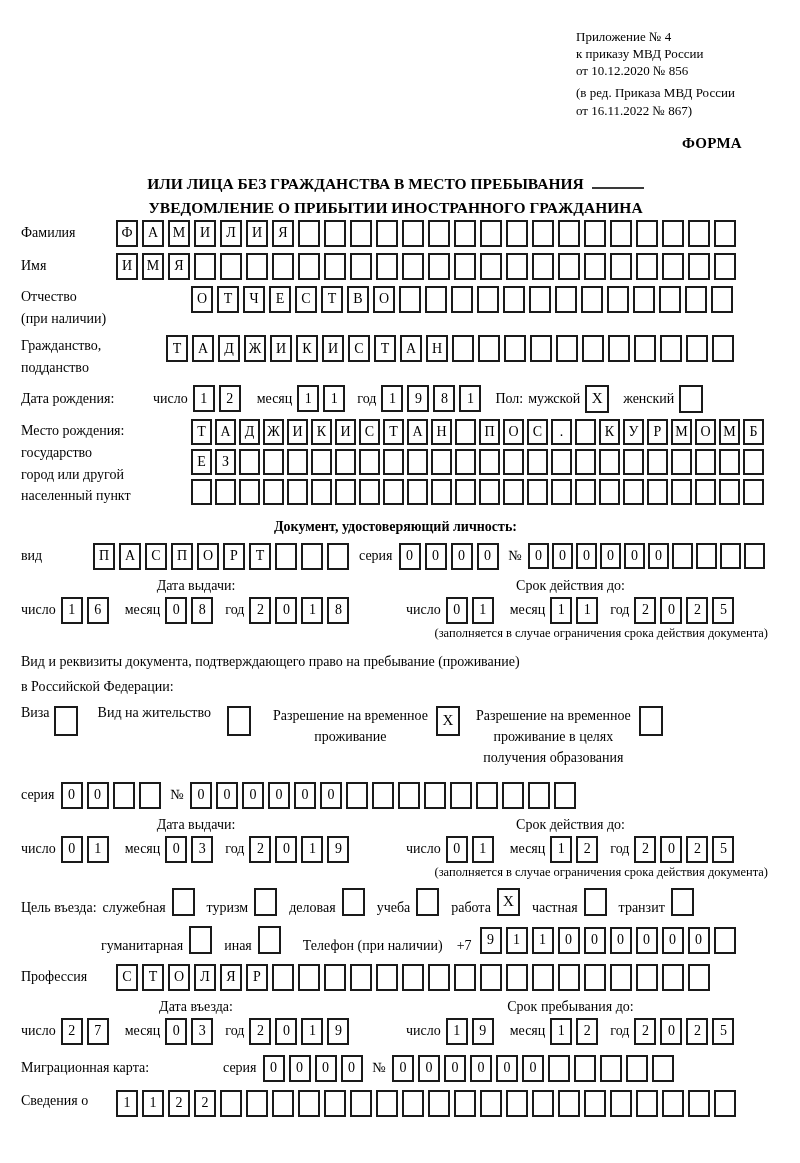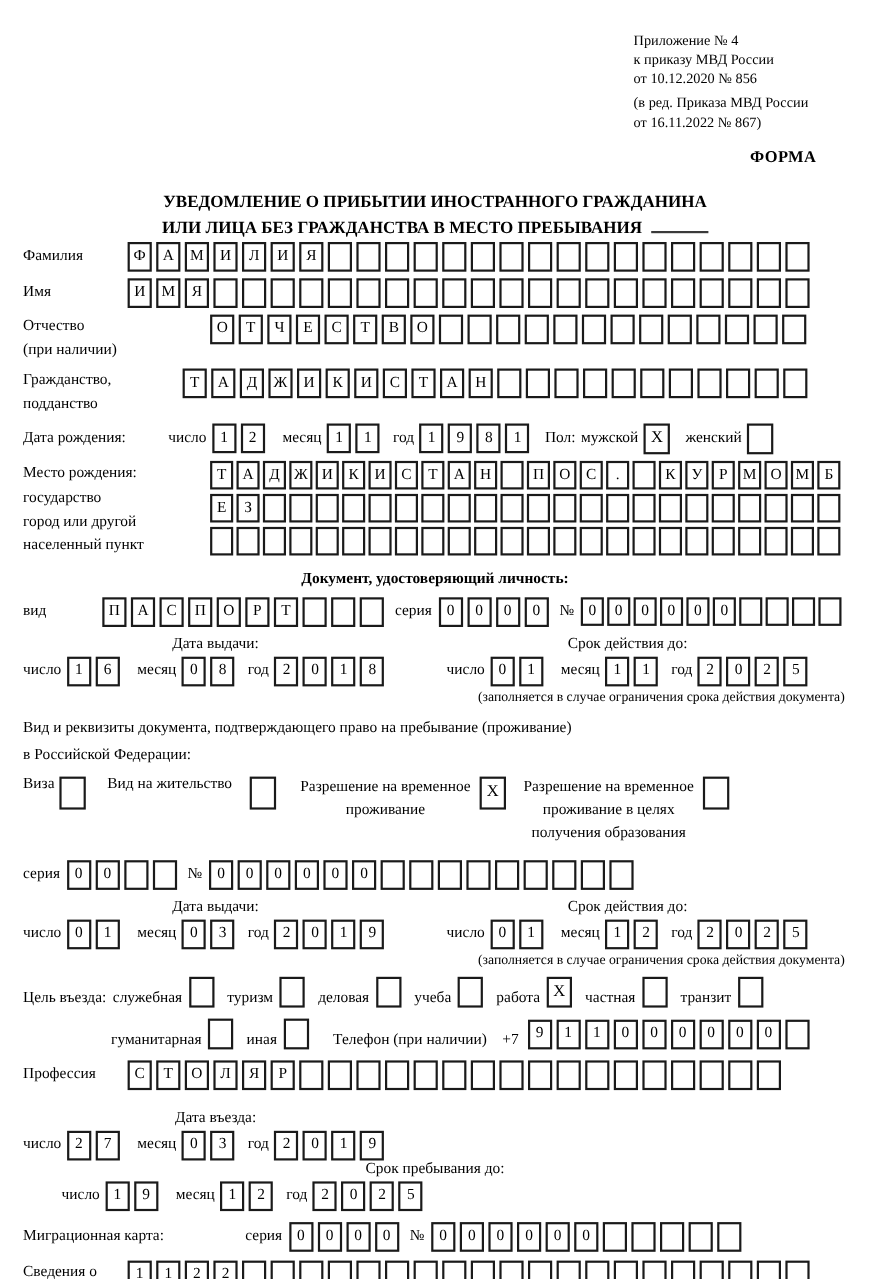--- a/index.html
+++ b/index.html
@@ -93,22 +93,22 @@
     <div>к приказу МВД России</div>
     <div>от 10.12.2020 № 856</div>
     <div class="annex-note">
       <div>(в ред. Приказа МВД России</div>
       <div>от 16.11.2022 № 867)</div>
     </div>
   </div>
   <div class="forma">ФОРМА</div>
 
   <div class="title">
+    <div><span>ИЛИ ЛИЦА БЕЗ ГРАЖДАНСТВА В МЕСТО ПРЕБЫВАНИЯ</span><span class="title-underline"></span></div>
     <div>УВЕДОМЛЕНИЕ О ПРИБЫТИИ ИНОСТРАННОГО ГРАЖДАНИНА</div>
-    <div><span>ИЛИ ЛИЦА БЕЗ ГРАЖДАНСТВА В МЕСТО ПРЕБЫВАНИЯ</span><span class="title-underline"></span></div>
   </div>
 
 
   <div class="row">
     <span class="lbl lbl-95">Фамилия</span>
     <span class="cells">
         <span class="cell">Ф</span>
         <span class="cell">А</span>
         <span class="cell">М</span>
         <span class="cell">И</span>
@@ -595,21 +595,21 @@
         <span class="cell"></span>
         <span class="cell"></span>
         <span class="cell"></span>
         <span class="cell"></span>
         <span class="cell"></span>
         <span class="cell"></span>
         <span class="cell"></span>
       </span>
   </div>
 
-  <div class="dates-row" style="margin-top:18px;flex-direction:column;">
+  <div class="dates-row" style="margin-top:8px;">
     <div class="date-col-left">
       <div class="date-heading">Дата въезда:</div>
       <div class="date-line">
         <span class="dlbl">число</span>
         <span class="cells">
             <span class="cell">2</span>
             <span class="cell">7</span>
           </span>
         <span class="dlbl dgap-m">месяц</span>
         <span class="cells">

